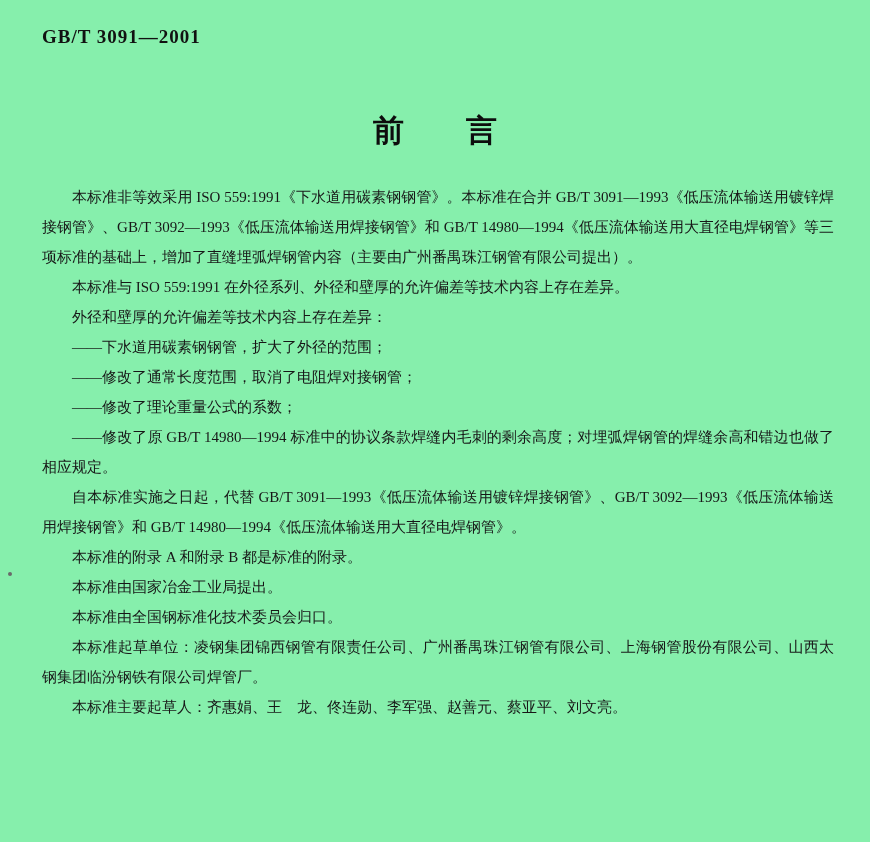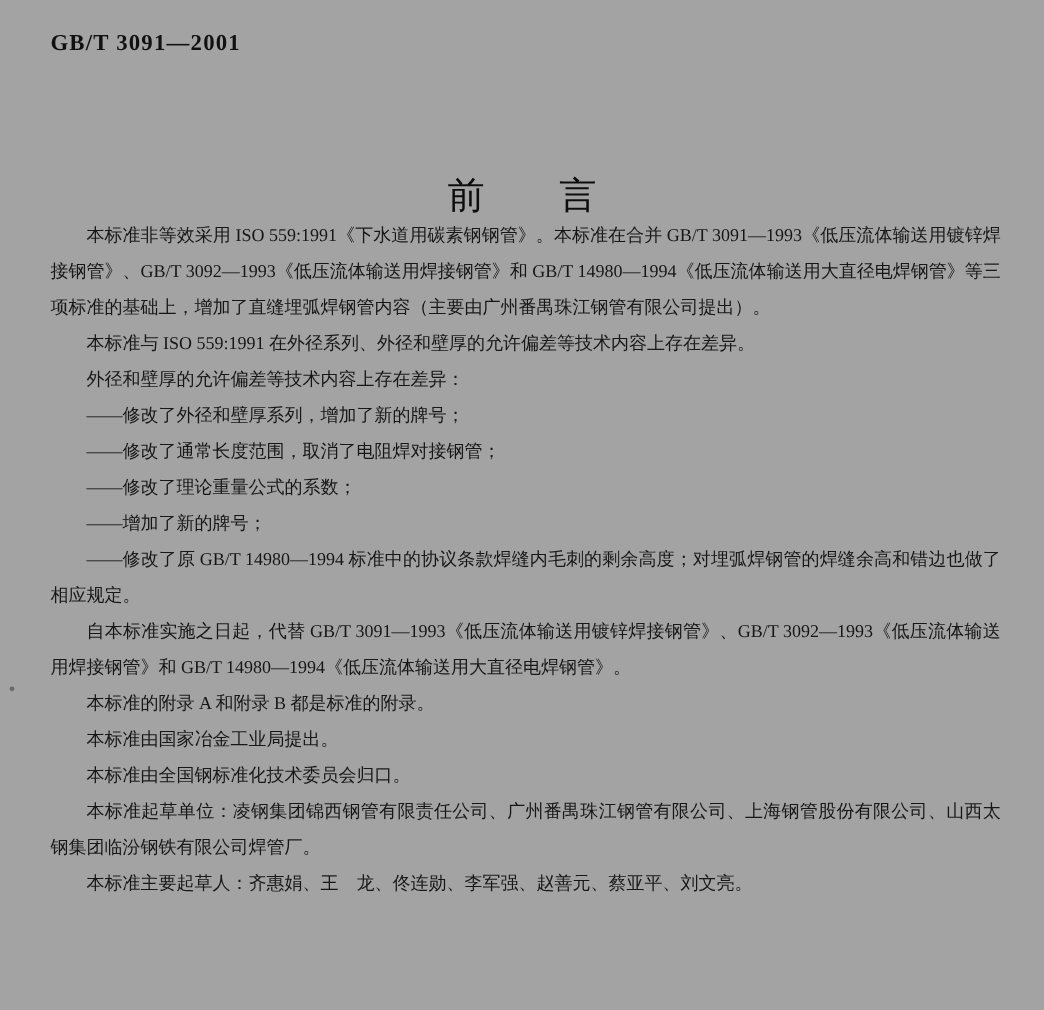--- a/index.html
+++ b/index.html
@@ -11,41 +11,40 @@
     height: 842px;
     background: #fcfcfa;
     font-family: "Liberation Serif", serif;
     color: #161616;
   }
   .page {
     position: relative;
     width: 870px;
     height: 842px;
     overflow: hidden;
-    background: #a3a3a3;
+    background: #86efac;
   }
   .doc-header {
     position: absolute;
     left: 42px;
     top: 26px;
     font-size: 19px;
     font-weight: bold;
     letter-spacing: 1px;
     color: #111;
   }
   .doc-title {
     position: absolute;
     top: 110px;
     left: 0;
     width: 100%;
     text-align: center;
     font-size: 31px;
-    font-weight: normal;
+    font-weight: bold;
     color: #0d0d0d;
-    margin-top: 32px;
   }
   .content {
     position: absolute;
     left: 42px;
     top: 182px;
     width: 792px;
     font-size: 15px;
     line-height: 30px;
     text-align: justify;
     color: #171717;
@@ -73,24 +72,23 @@
   <div class="doc-header">GB/T 3091—2001</div>
 
   <div class="doc-title">前　　言</div>
 
   <div class="scan-artifact"></div>
 
   <div class="content">
     <p>本标准非等效采用 ISO 559:1991《下水道用碳素钢钢管》。本标准在合并 GB/T 3091—1993《低压流体输送用镀锌焊接钢管》、GB/T 3092—1993《低压流体输送用焊接钢管》和 GB/T 14980—1994《低压流体输送用大直径电焊钢管》等三项标准的基础上，增加了直缝埋弧焊钢管内容（主要由广州番禺珠江钢管有限公司提出）。</p>
     <p>本标准与 ISO 559:1991 在外径系列、外径和壁厚的允许偏差等技术内容上存在差异。</p>
     <p>外径和壁厚的允许偏差等技术内容上存在差异：</p>
-    <p>——修改了外径和壁厚系列，增加了新的牌号；</p>
+    <p>——下水道用碳素钢钢管，扩大了外径的范围；</p>
     <p>——修改了通常长度范围，取消了电阻焊对接钢管；</p>
     <p>——修改了理论重量公式的系数；</p>
-    <p>——增加了新的牌号；</p>
     <p>——修改了原 GB/T 14980—1994 标准中的协议条款焊缝内毛刺的剩余高度；对埋弧焊钢管的焊缝余高和错边也做了相应规定。</p>
     <p>自本标准实施之日起，代替 GB/T 3091—1993《低压流体输送用镀锌焊接钢管》、GB/T 3092—1993《低压流体输送用焊接钢管》和 GB/T 14980—1994《低压流体输送用大直径电焊钢管》。</p>
     <p>本标准的附录 A 和附录 B 都是标准的附录。</p>
     <p>本标准由国家冶金工业局提出。</p>
     <p>本标准由全国钢标准化技术委员会归口。</p>
     <p>本标准起草单位：凌钢集团锦西钢管有限责任公司、广州番禺珠江钢管有限公司、上海钢管股份有限公司、山西太钢集团临汾钢铁有限公司焊管厂。</p>
     <p>本标准主要起草人：齐惠娟、王　龙、佟连勋、李军强、赵善元、蔡亚平、刘文亮。</p>
   </div>
 
 </div>

